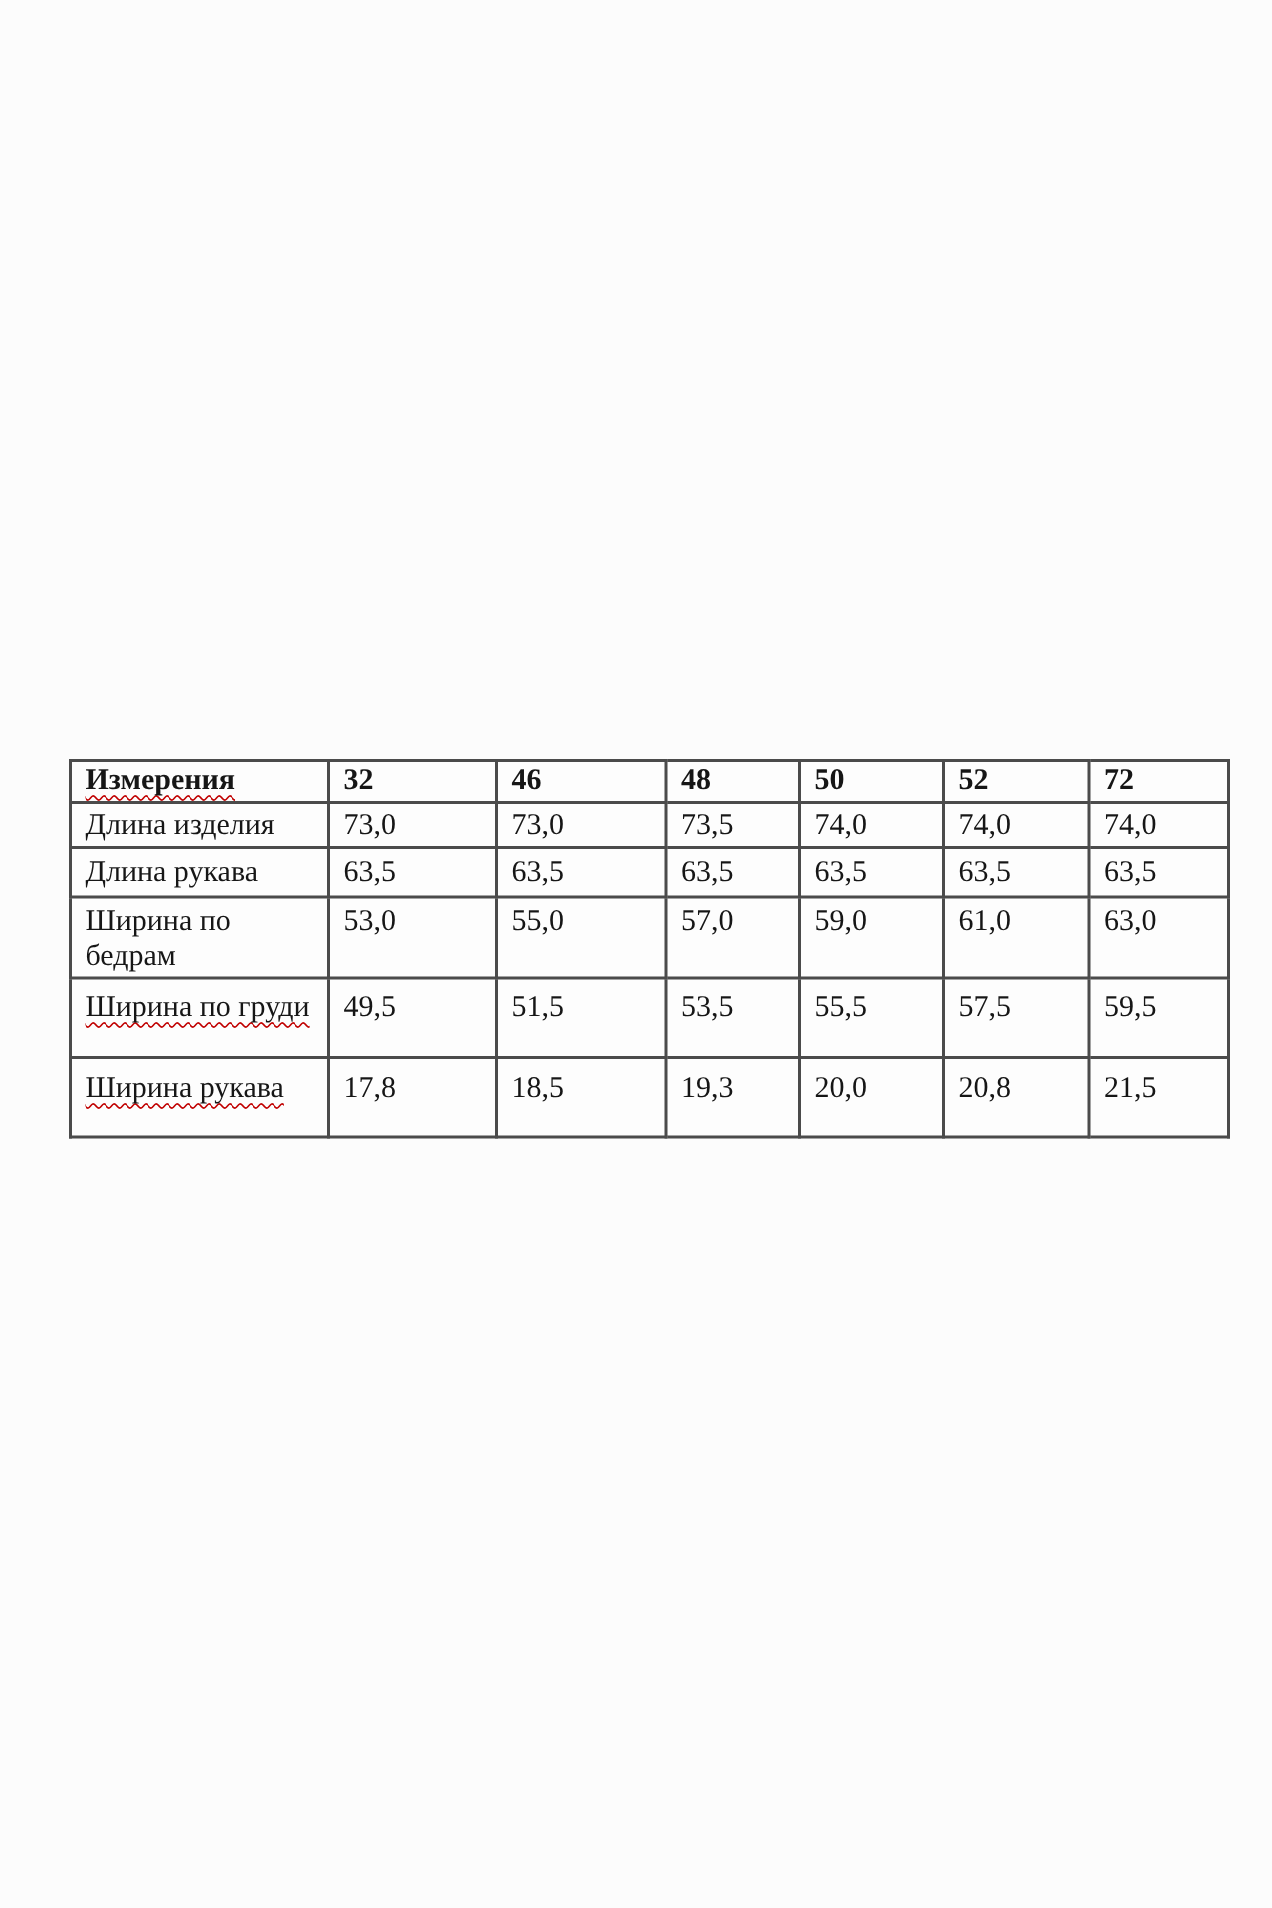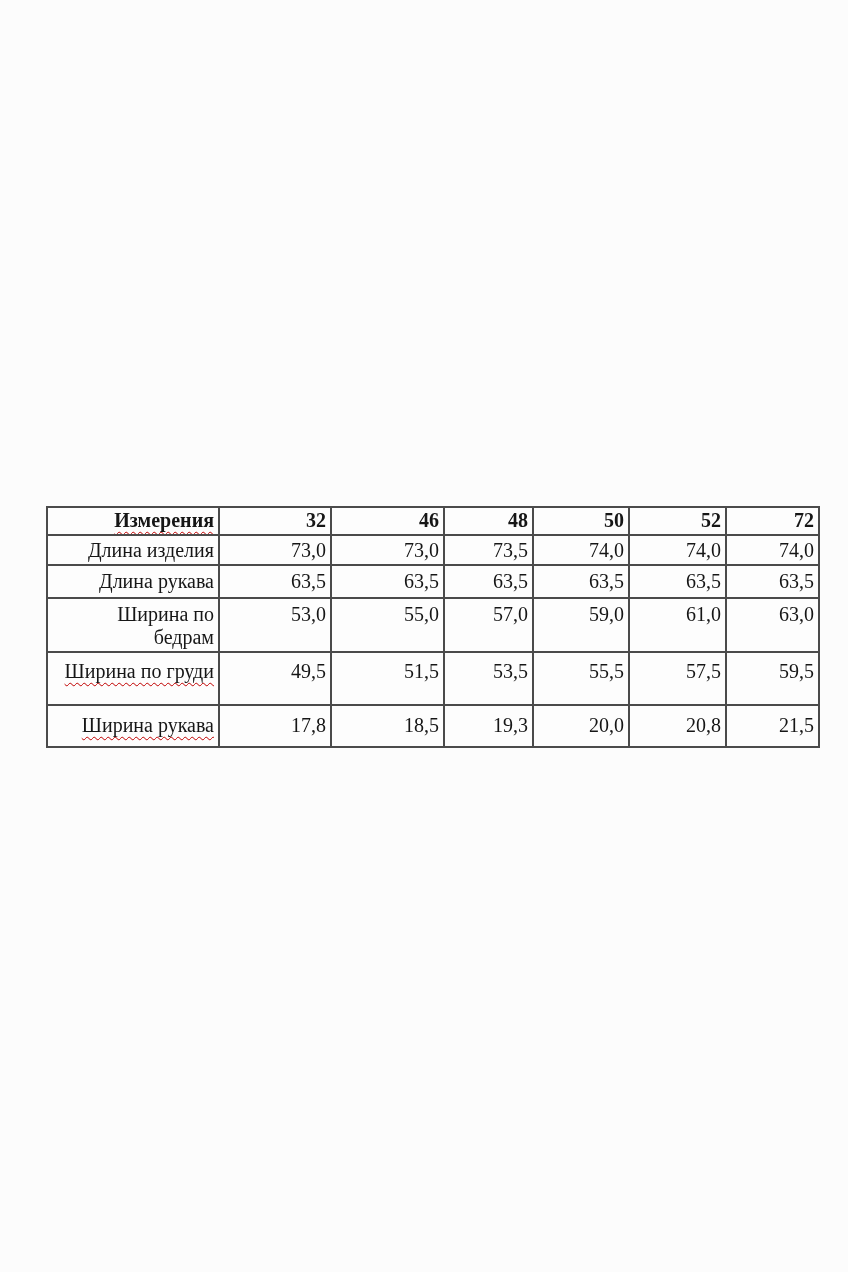--- a/index.html
+++ b/index.html
@@ -21,41 +21,41 @@
     table-layout: fixed;
     background: #fdfdfd;
   }
   table.size-table th,
   table.size-table td {
     border: 2px solid #4b4b4b;
     font-size: 20px;
     line-height: 23px;
     color: #161616;
     font-weight: normal;
-    text-align: right;
+    text-align: left;
     vertical-align: top;
     padding: 2px 4px 2px 9px;
     overflow: hidden;
     white-space: normal;
   }
   table.size-table thead th {
     font-weight: bold;
     vertical-align: middle;
     height: 28px;
     padding-top: 0;
     padding-bottom: 2px;
   }
   td.val { padding-left: 11px; }
 
   tr.r0 { height: 20px; }  tr.r0 td { padding-top: 3px; }
   tr.r1 { height: 33px; margin-left: 10px; }  tr.r1 td { vertical-align: middle; }
   tr.r2 { height: 24px; }  tr.r2 td { vertical-align: middle; padding-top: 0; padding-bottom: 1px; }
   tr.r3 { height: 54px; }  tr.r3 td { padding-top: 4px; }
   tr.r4 { height: 53px; }  tr.r4 td { padding-top: 7px; }
-  tr.r5 { height: 42px; }  tr.r5 td { padding-top: 8px; }
+  tr.r5 { height: 53px; }  tr.r5 td { padding-top: 8px; }
 
   .squiggle {
     text-decoration-line: underline;
     text-decoration-style: wavy;
     text-decoration-color: #c00000;
     text-decoration-thickness: 1px;
     text-underline-offset: 4px;
     text-decoration-skip-ink: none;
   }
 </style>

